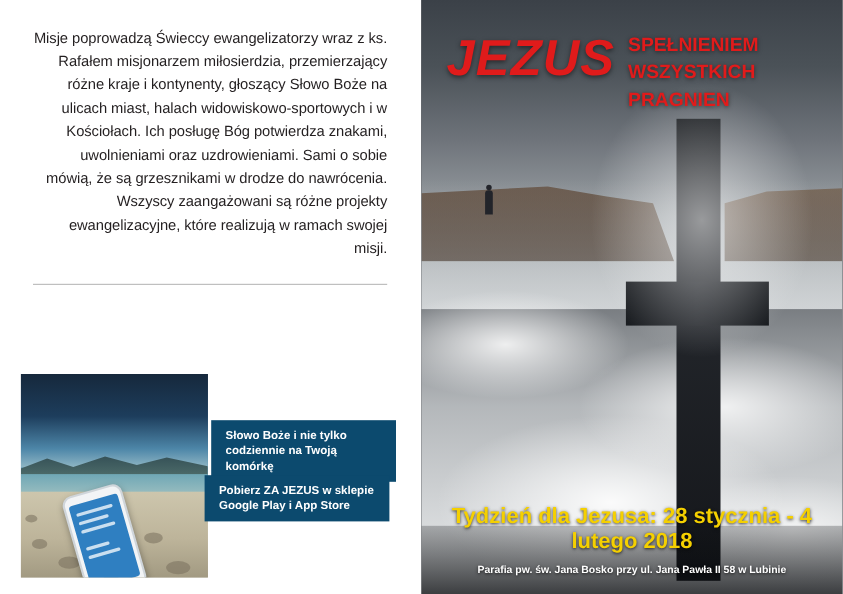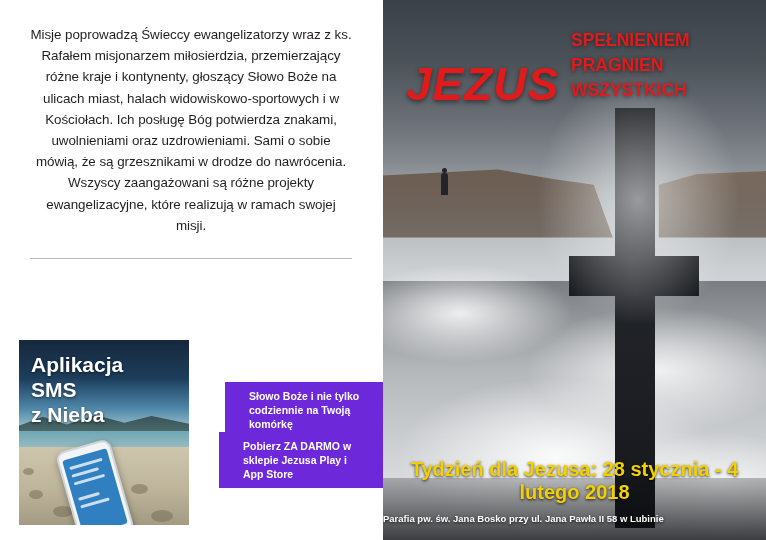--- a/index.html
+++ b/index.html
@@ -29,21 +29,21 @@
     box-sizing: border-box;
   }
   .body-text {
     position: absolute;
     left: 30px;
     top: 24px;
     width: 322px;
     font-size: 13.4px;
     line-height: 21.2px;
     color: #231f20;
-    text-align: center;
+    text-align: right;
     letter-spacing: -0.05px;
   }
   .divider {
     position: absolute;
     left: 30px;
     top: 258px;
     width: 322px;
     height: 1px;
     background: #b9b9b9;
   }
@@ -126,28 +126,27 @@
   .phone .scr .line {
     position: absolute;
     left: 5px;
     height: 3px;
     background: rgba(255,255,255,0.75);
     border-radius: 2px;
   }
 
   .callout {
     position: absolute;
-    background: #6d28d9;
+    background: #0c4a6e;
     color: #ffffff;
     font-size: 10.5px;
     font-weight: bold;
     line-height: 14px;
-    padding: 7px 24px;
+    padding: 7px 13px;
     box-sizing: border-box;
-    margin-left: 33px;
   }
   .callout-1 {
     left: 192px;
     top: 382px;
     width: 168px;
   }
   .callout-2 {
     left: 186px;
     top: 432px;
     width: 168px;
@@ -244,21 +243,20 @@
   .title-jezus {
     position: absolute;
     left: 23px;
     top: 25px;
     font-size: 46px;
     font-weight: bold;
     font-style: italic;
     color: #e01b1b;
     letter-spacing: 1px;
     text-shadow: 0 2px 5px rgba(0,0,0,0.5);
-    margin-top: 32px;
   }
   .title-lines {
     position: absolute;
     left: 188px;
     top: 28px;
     color: #e01b1b;
     font-size: 17.5px;
     font-weight: bold;
     line-height: 25px;
     text-shadow: 0 1px 4px rgba(0,0,0,0.5);
@@ -280,20 +278,21 @@
     color: #f5d000;
     font-size: 20px;
     font-weight: bold;
     text-shadow: 0 1px 3px rgba(0,0,0,0.8);
   }
   .bottom-sub {
     position: absolute;
     left: 0;
     bottom: 16px;
     width: 100%;
+    text-align: center;
     color: #ffffff;
     font-size: 9.5px;
     font-weight: bold;
     text-shadow: 0 1px 3px rgba(0,0,0,0.8);
   }
 </style>
 </head>
 <body>
 
 <div class="page">
@@ -311,61 +310,56 @@
       <div class="sea"></div>
       <div class="beach"></div>
 
       <div class="pebble" style="left:10px; top:150px; width:14px; height:9px;"></div>
       <div class="pebble" style="left:34px; top:166px; width:20px; height:11px;"></div>
       <div class="pebble" style="left:112px; top:144px; width:17px; height:10px;"></div>
       <div class="pebble" style="left:132px; top:170px; width:22px; height:12px;"></div>
       <div class="pebble" style="left:74px; top:178px; width:16px; height:9px;"></div>
       <div class="pebble" style="left:4px; top:128px; width:11px; height:7px;"></div>
 
-      <div class="app-ad-title">
-        <div>Aplikacja</div>
-        <div>SMS</div>
-        <div>z Nieba</div>
-      </div>
 
       <div class="phone">
         <div class="scr">
           <div class="line" style="top:8px; width:34px;"></div>
           <div class="line" style="top:16px; width:28px;"></div>
           <div class="line" style="top:24px; width:32px;"></div>
           <div class="line" style="top:40px; width:22px;"></div>
           <div class="line" style="top:48px; width:30px;"></div>
         </div>
       </div>
     </div>
 
     <div class="callout callout-1">Słowo Boże i nie tylko codziennie na Twoją komórkę</div>
 
-    <div class="callout callout-2">Pobierz ZA DARMO w sklepie Jezusa Play i App Store</div>
+    <div class="callout callout-2">Pobierz ZA JEZUS w sklepie Google Play i App Store</div>
   </div>
 
   <div class="right-panel">
     <div class="rp-sky"></div>
     <div class="rp-ground"></div>
     <div class="rp-ground-r"></div>
     <div class="rp-clouds"></div>
     <div class="rp-figure"></div>
 
     <div class="cross">
       <div class="v"></div>
       <div class="h"></div>
     </div>
     <div class="cross-glow"></div>
 
     <div class="title-jezus">JEZUS</div>
 
     <div class="title-lines">
       <div>SPEŁNIENIEM</div>
+      <div>WSZYSTKICH</div>
       <div>PRAGNIEN</div>
-      <div>WSZYSTKICH</div>
     </div>
 
     <div class="bottom-banner"></div>
     <div class="bottom-main">Tydzień dla Jezusa: 28 stycznia - 4 lutego 2018</div>
     <div class="bottom-sub">Parafia pw. św. Jana Bosko przy ul. Jana Pawła II 58 w Lubinie</div>
   </div>
 
 </div>
 
 </body></html>

